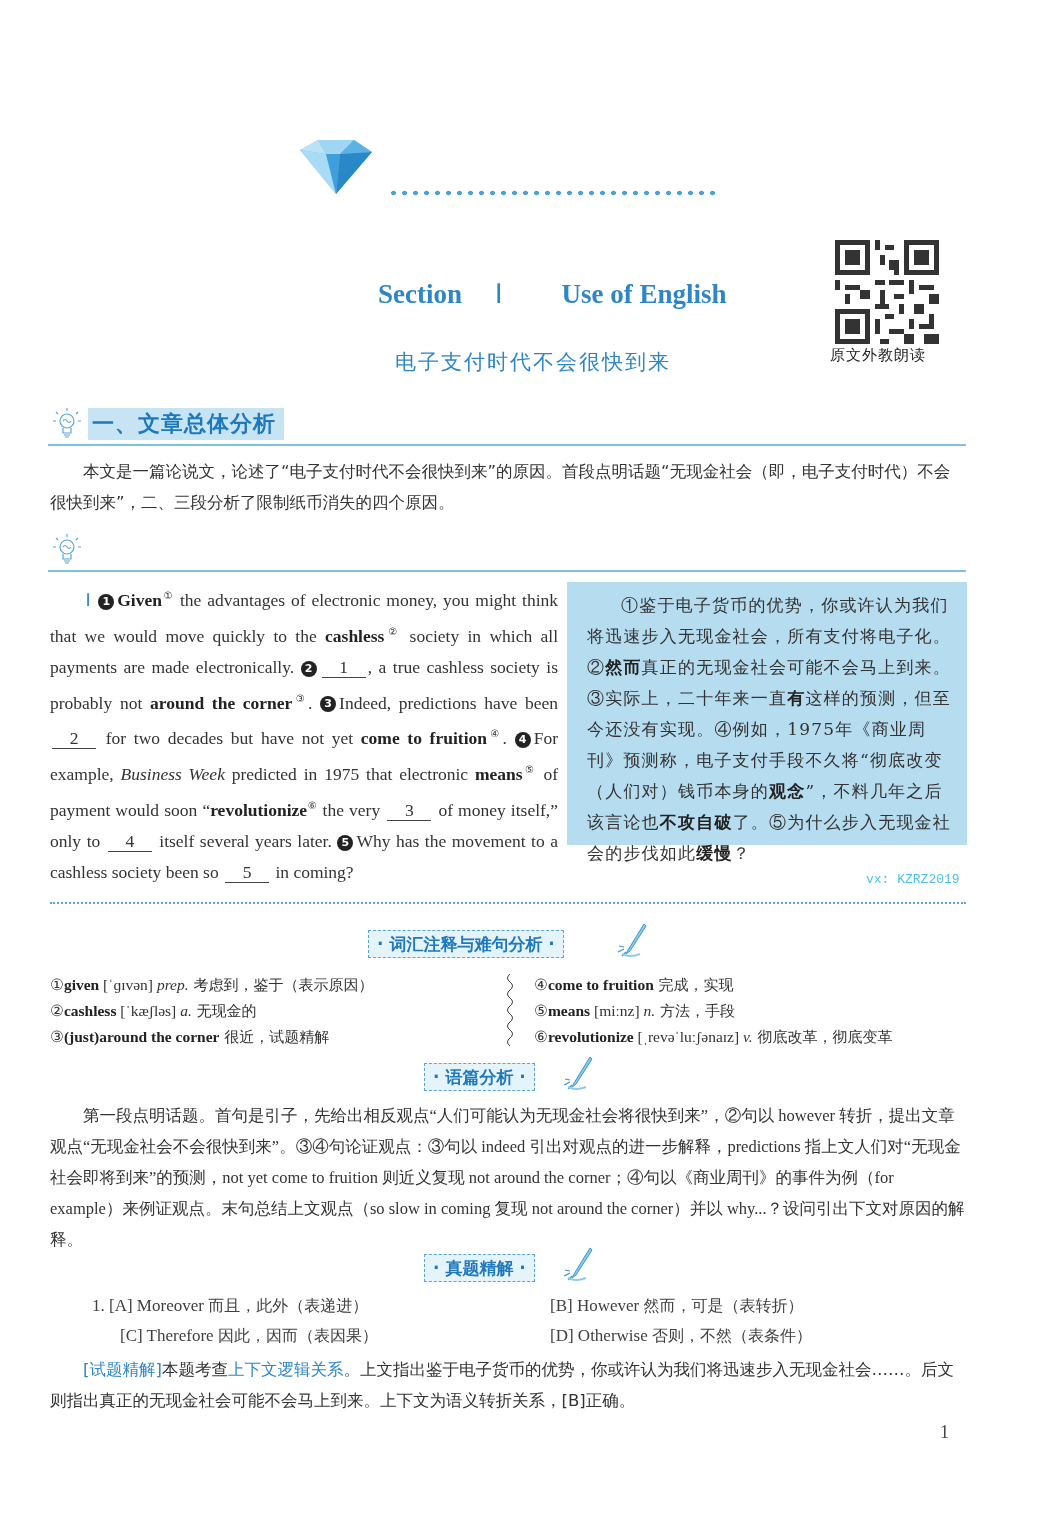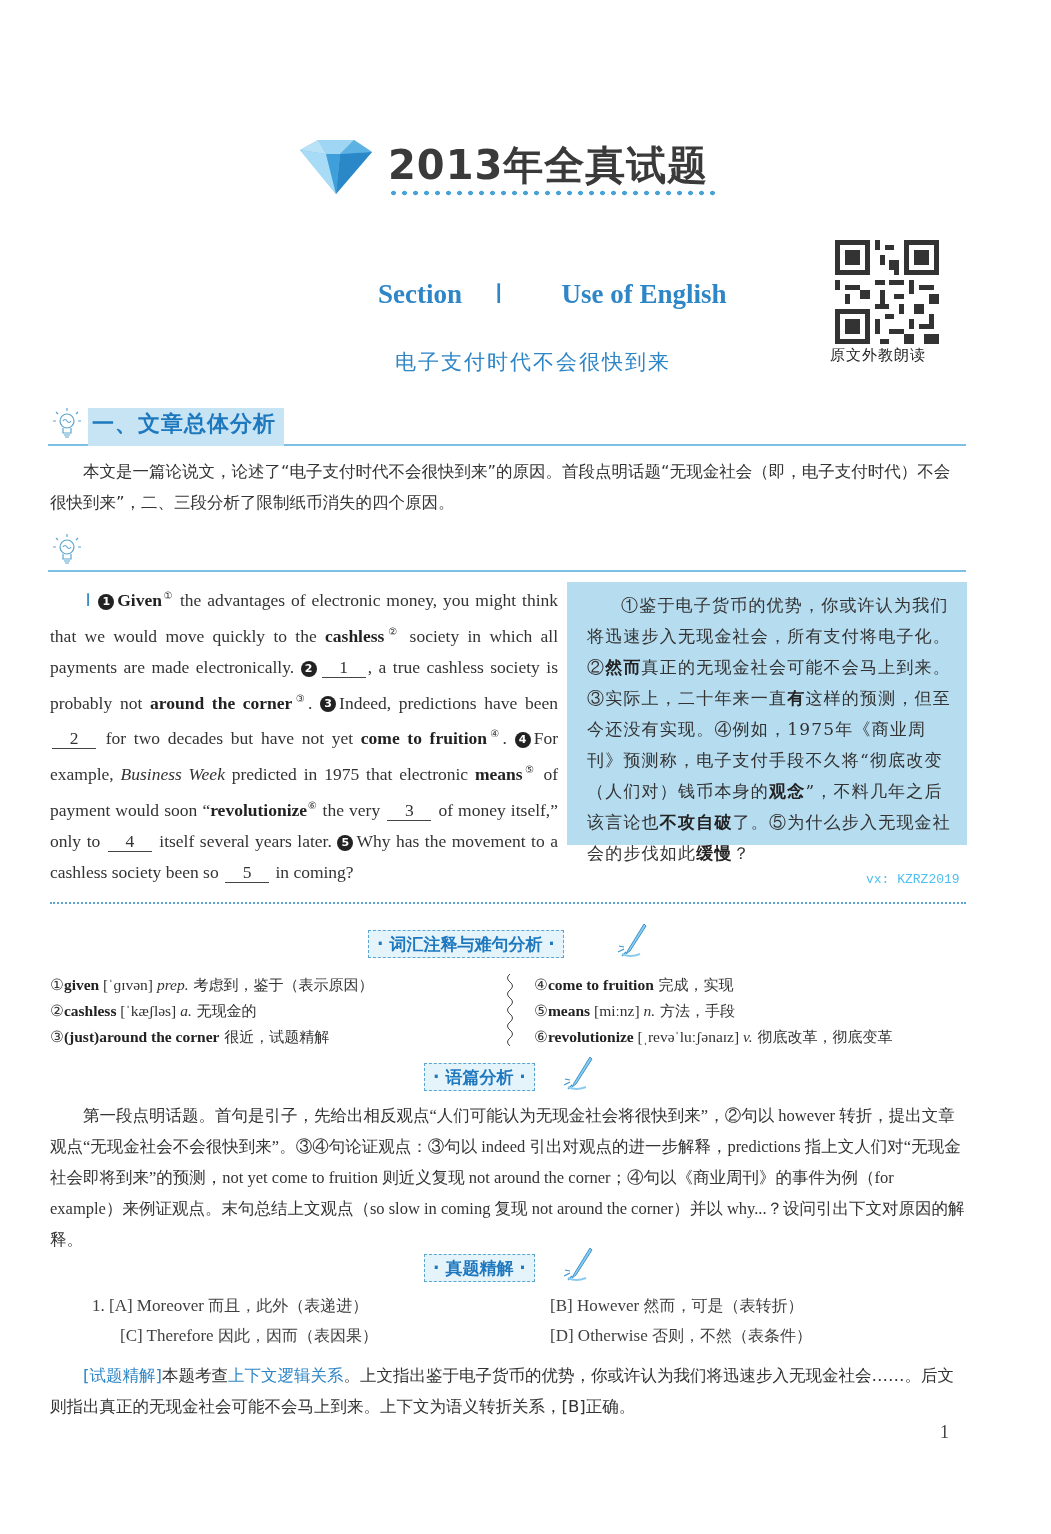--- a/index.html
+++ b/index.html
@@ -25,21 +25,21 @@
 
   
   #qr { left:835px; top:240px; width:104px; height:104px; }
   #qr-label { left:830px; top:346px; font-family:"DejaVu Sans", sans-serif; font-size:15px;
               color:#222; letter-spacing:1px; }
 
   
   .part-head { position:absolute; left:48px; width:918px; height:40px;
                border-bottom:2px solid #7cc0e6; }
   .part-head .bulb { position:absolute; left:2px; top:2px; width:34px; height:36px; }
-  .part-head .label { position:absolute; left:40px; top:4px; height:38px; padding:0 8px 0 4px;
+  .part-head .label { position:absolute; left:40px; top:4px; height:32px; padding:0 8px 0 4px;
                       background:#c7e4f4; font-family:"DejaVu Sans", sans-serif; font-weight:bold;
                       font-size:22px; line-height:32px; color:#1e78be; letter-spacing:1px; }
 
   .cn-para { position:absolute; left:50px; width:916px; font-family:"DejaVu Sans", sans-serif;
              font-size:16.5px; line-height:31px; color:#333; text-indent:33px; }
 
   
   #passage { left:50px; top:580px; width:508px; font-family:"Liberation Serif", serif;
              font-size:17.5px; line-height:31px; color:#333; text-align:justify; }
   #passage b { color:#222; }
@@ -74,39 +74,38 @@
   .vocab .cn { font-family:"DejaVu Sans", sans-serif; font-size:15px; }
   #vocab-sep { left:503px; top:974px; width:14px; height:72px; }
 
   #analysis-para { top:1100px;font-family:Liberation Serif, serif; }
 
   .opt { position:absolute; font-family:"Liberation Serif", serif; font-size:17px; color:#404040;
          white-space:nowrap; }
   .opt .cn { font-family:"DejaVu Sans", sans-serif; font-size:16px; }
 
   #explain { left:50px; top:1354px; width:916px; font-family:"DejaVu Sans", sans-serif;
-             font-size:16.5px; line-height:31px; color:#333; text-indent:33px;margin-top:6px; }
+             font-size:16.5px; line-height:31px; color:#333; text-indent:33px; }
   #explain .hl { color:#2f86c6; }
 
   #page-number { left:940px; top:1422px; font-family:"Liberation Serif", serif; font-size:18px; color:#444; }
 </style>
 </head>
 <body>
 
 <div id="title-block" class="abs">
   <svg id="gem-icon" viewBox="0 0 78 60">
     <polygon points="4,14 22,4 58,4 76,16 40,58" fill="#7cc6ee"></polygon>
     <polygon points="4,14 22,4 30,18" fill="#b9e2f7"></polygon>
     <polygon points="22,4 58,4 44,18 30,18" fill="#9fd6f3"></polygon>
     <polygon points="58,4 76,16 44,18" fill="#5bb2e3"></polygon>
     <polygon points="4,14 30,18 40,58" fill="#a8dbf5"></polygon>
     <polygon points="30,18 44,18 40,58" fill="#3f9fdb"></polygon>
     <polygon points="44,18 76,16 40,58" fill="#2b88c8"></polygon>
   </svg>
-  <div id="main-title">2013年全真试题</div>
   <div id="title-dots"></div>
 </div>
 
 <div id="section-heading" class="abs">
   <span>Section</span>
   <span class="gap"></span><span style="font-weight:normal">Ⅰ</span><span class="gap"></span><span class="gap"></span>
   <span>Use of English</span>
 </div>
 <div id="section-subtitle" class="abs">电子支付时代不会很快到来</div>
 

